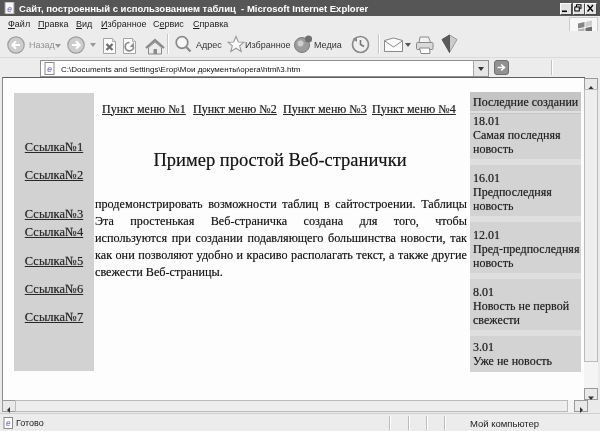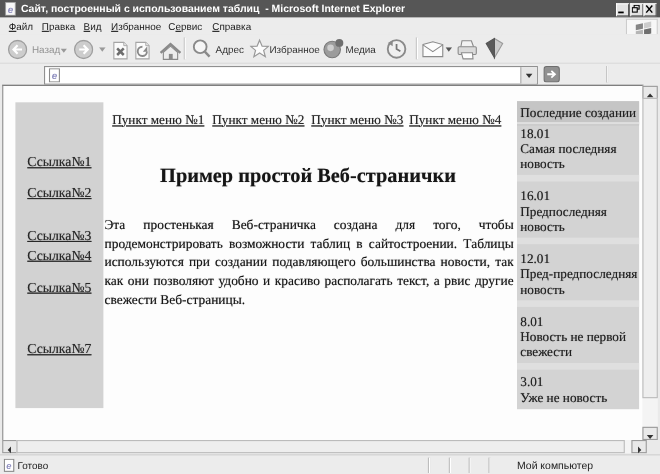--- a/index.html
+++ b/index.html
@@ -26,21 +26,21 @@
  border:1px solid #909090;}
 #addrtext{left:20px;top:3.5px;font-size:8px;color:#111;white-space:nowrap;}
 .abtext{top:5px;font-size:9px;color:#1c1c1c;white-space:nowrap;margin-top:20px;}
 
 #content{left:2px;top:77px;width:582px;height:323px;background:#fdfdfd;
  border-top:1px solid #606060;border-left:1px solid #8a8a8a;
  font-family:"Liberation Serif",serif;text-shadow:0 0 0.7px rgba(0,0,0,0.5);}
 #leftbar{left:11px;top:15px;width:80px;height:278px;background:#d2d2d2;}
 .slink{left:11px;width:80px;text-align:center;font-size:12.5px;color:#282828;text-decoration:underline;}
 .mlink{top:23.5px;font-size:12px;color:#282828;text-decoration:underline;white-space:nowrap;}
-#head{left:91px;top:72px;width:372px;text-align:center;font-size:18.5px;font-weight:bold;color:#161616;}
+#head{left:91px;top:72px;width:372px;text-align:center;font-size:18.5px;font-weight:normal;color:#161616;}
 #para{left:92px;top:118.5px;width:372px;font-size:12.2px;color:#161616;}
 .jl{text-align:justify;height:17.1px;overflow:hidden;}
 .jl::after{content:"";display:inline-block;width:100%;}
 #rightbar{left:467px;top:14px;width:111px;height:280px;background:#d3d3d3;font-size:12px;color:#222;}
 #newshead{position:absolute;left:0;top:0;width:108px;height:19px;background:#c5c5c5;padding:3px 0 0 3px;}
 .news{position:absolute;left:3px;width:107px;line-height:14.2px;}
 .nband{position:absolute;left:0;width:111px;height:6px;background:#dfdfdf;}
 
 .sbtn{background:#e9e9e9;border:1px solid #9a9a9a;}
 #vscroll{left:584px;top:78px;width:14px;height:322px;background:#f4f4f4;}
@@ -167,20 +167,21 @@
  </svg>
 </div>
 
 <div class="abs" id="addrbar">
  <div class="abs abtext" style="left:5px">Адрес<span style="text-decoration:underline">:</span></div>
  <div class="abs" id="addrfield">
   <svg class="abs" style="left:3px;top:1px" width="12" height="13" viewBox="0 0 12 13">
    <rect x="1" y="0.5" width="9" height="12" fill="#fff" stroke="#8a8a8a"></rect>
    <text x="5.5" y="9.5" font-size="9" font-style="italic" font-weight="bold" fill="#8f8fc0" text-anchor="middle">e</text>
   </svg>
+  <div class="abs" id="addrtext">C:\Documents and Settings\Егор\Мои документы\opera\html\3.htm</div>
   <div class="abs" style="right:0;top:0;width:14px;height:15px;background:#e6e6e6;border-left:1px solid #aaa">
    <svg width="14" height="15">
           <path d="M4 6 L10 6 L7 10 Z" fill="#333"></path>
         </svg>
   </div>
  </div>
  <svg class="abs" style="left:494px;top:2px" width="15" height="15" viewBox="0 0 15 15">
   <rect x="0.5" y="0.5" width="14" height="14" rx="2.5" fill="#919191" stroke="#6e6e6e"></rect>
   <path d="M3.5 7.5 L9.5 7.5 M7.2 4.5 L10.5 7.5 L7.2 10.5" stroke="#fff" stroke-width="1.6" fill="none"></path>
  </svg>
@@ -190,31 +191,32 @@
  <div class="abs abtext" style="left:590px;font-weight:bold">»</div>
 </div>
 
 <div class="abs" id="content">
  <div class="abs" id="leftbar"></div>
  <div class="abs slink" style="top:62px">Ссылка№1</div>
  <div class="abs slink" style="top:90.4px">Ссылка№2</div>
  <div class="abs slink" style="top:129px">Ссылка№3</div>
  <div class="abs slink" style="top:147.2px">Ссылка№4</div>
  <div class="abs slink" style="top:175.6px">Ссылка№5</div>
+ <div class="abs slink" style="top:204px">Ссылка№6</div>
  <div class="abs slink" style="top:232.4px">Ссылка№7</div>
  <div class="abs mlink" style="left:99px">Пункт меню №1</div>
  <div class="abs mlink" style="left:190px">Пункт меню №2</div>
  <div class="abs mlink" style="left:280px">Пункт меню №3</div>
  <div class="abs mlink" style="left:369px">Пункт меню №4</div>
  <div class="abs" id="head">Пример простой Веб-странички</div>
  <div class="abs" id="para">
+  <div class="jl">продемонстрировать возможности таблиц в сайтостроении. Таблицы</div>
   <div class="jl">Эта простенькая Веб-страничка создана для того, чтобы</div>
-  <div class="jl">продемонстрировать возможности таблиц в сайтостроении. Таблицы</div>
   <div class="jl">используются при создании подавляющего большинства новости, так</div>
-  <div class="jl">как они позволяют удобно и красиво располагать текст, а рвис другие</div>
+  <div class="jl">как они позволяют удобно и красиво располагать текст, а также другие</div>
   <div>свежести Веб-страницы.</div>
  </div>
  <div class="abs" id="rightbar">
   <div id="newshead">Последние создании</div>
   <div class="nband" style="top:19px;height:2px"></div>
   <div class="news" style="top:21.5px">18.01<br>Самая последняя<br>новость</div>
   <div class="nband" style="top:67px"></div>
   <div class="news" style="top:78.5px">16.01<br>Предпоследняя<br>новость</div>
   <div class="nband" style="top:124px"></div>
   <div class="news" style="top:135.5px">12.01<br>Пред-предпоследняя<br>новость</div>

